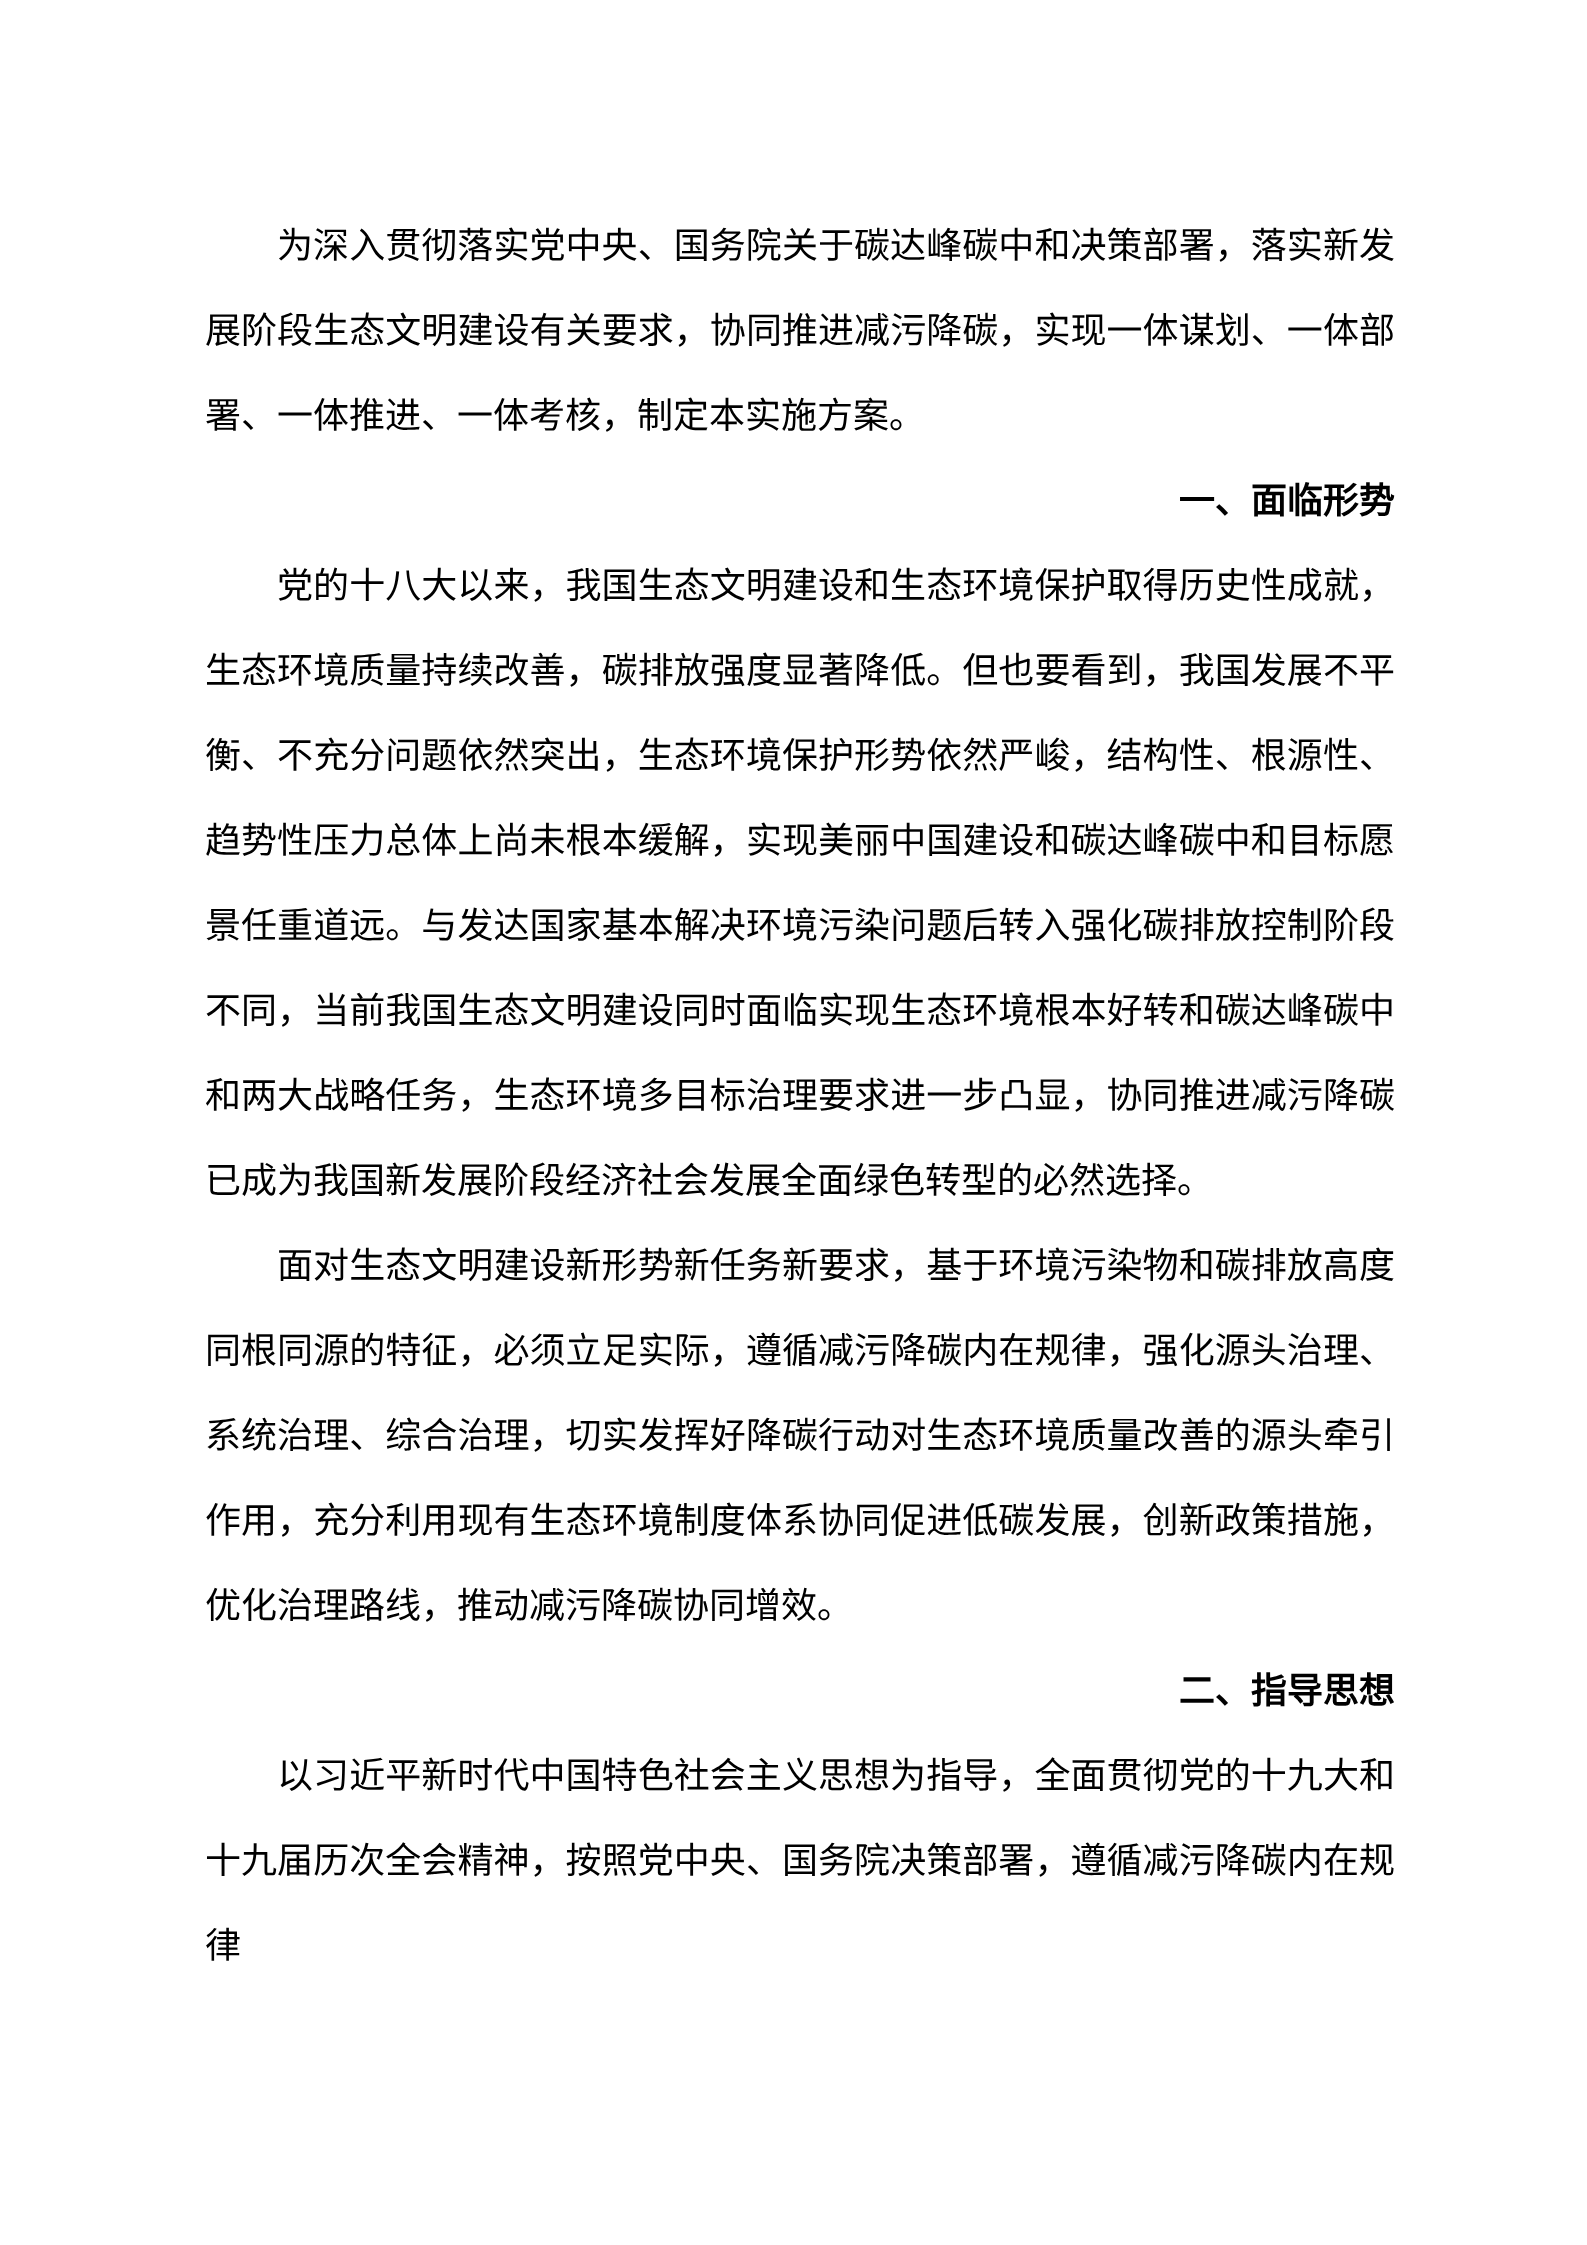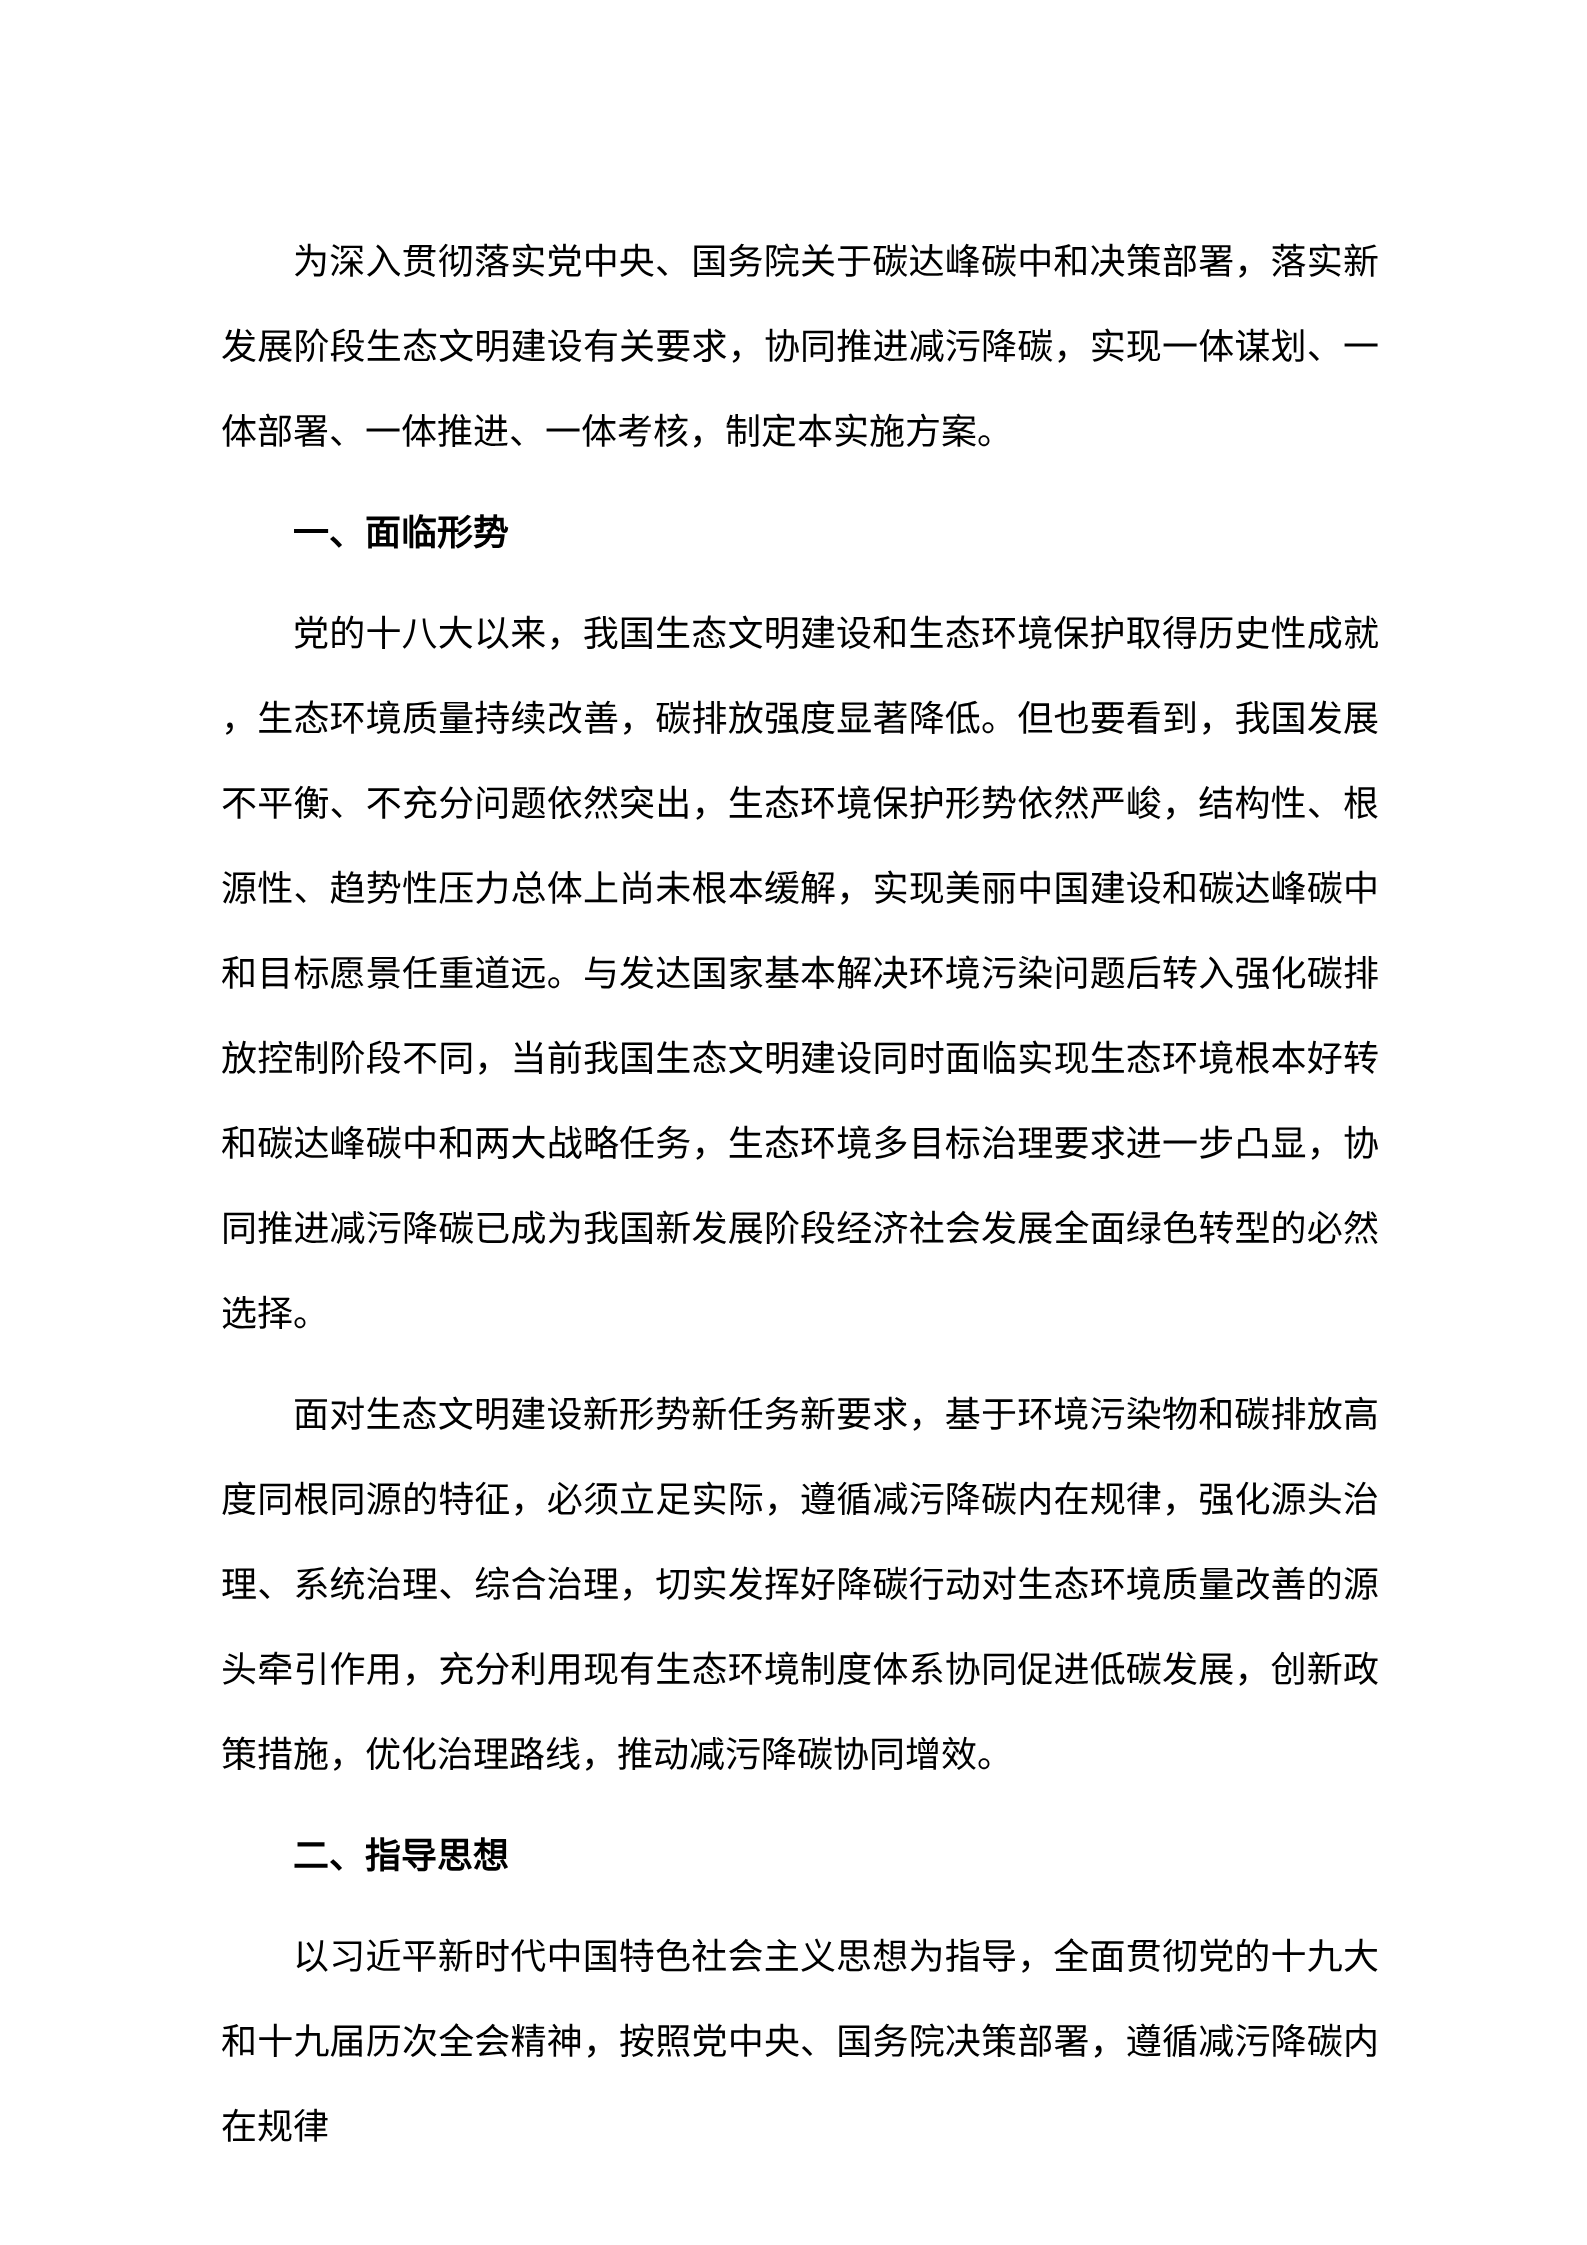--- a/index.html
+++ b/index.html
@@ -20,39 +20,39 @@
     inset: 0;
     background: #ffffff;
   }
   .doc {
     position: absolute;
     left: 205px;
     top: 203px;
     width: 1190px;
   }
   .para, .h1, .h2 {
-    margin: 16px;
+    margin: 0;
     padding: 0;
     font-size: 36px;
     line-height: 85px;
     text-indent: 2em;
     letter-spacing: 0;
     color: #000000;
   }
   .para {
     font-weight: 400;
     text-align: justify;
     text-align-last: left;
     text-justify: inter-ideograph;
     word-break: break-all;
     line-break: anywhere;
   }
   .h1, .h2 {
     font-weight: 700;
-    text-align: left;
+    text-align: right;
   }
 </style>
 </head>
 <body>
 
 <div class="page">
   <div class="doc">
     <p class="para">为深入贯彻落实党中央、国务院关于碳达峰碳中和决策部署，落实新发展阶段生态文明建设有关要求，协同推进减污降碳，实现一体谋划、一体部署、一体推进、一体考核，制定本实施方案。</p>
     <p class="h1">一、面临形势</p>
     <p class="para">党的十八大以来，我国生态文明建设和生态环境保护取得历史性成就，生态环境质量持续改善，碳排放强度显著降低。但也要看到，我国发展不平衡、不充分问题依然突出，生态环境保护形势依然严峻，结构性、根源性、趋势性压力总体上尚未根本缓解，实现美丽中国建设和碳达峰碳中和目标愿景任重道远。与发达国家基本解决环境污染问题后转入强化碳排放控制阶段不同，当前我国生态文明建设同时面临实现生态环境根本好转和碳达峰碳中和两大战略任务，生态环境多目标治理要求进一步凸显，协同推进减污降碳已成为我国新发展阶段经济社会发展全面绿色转型的必然选择。</p>

